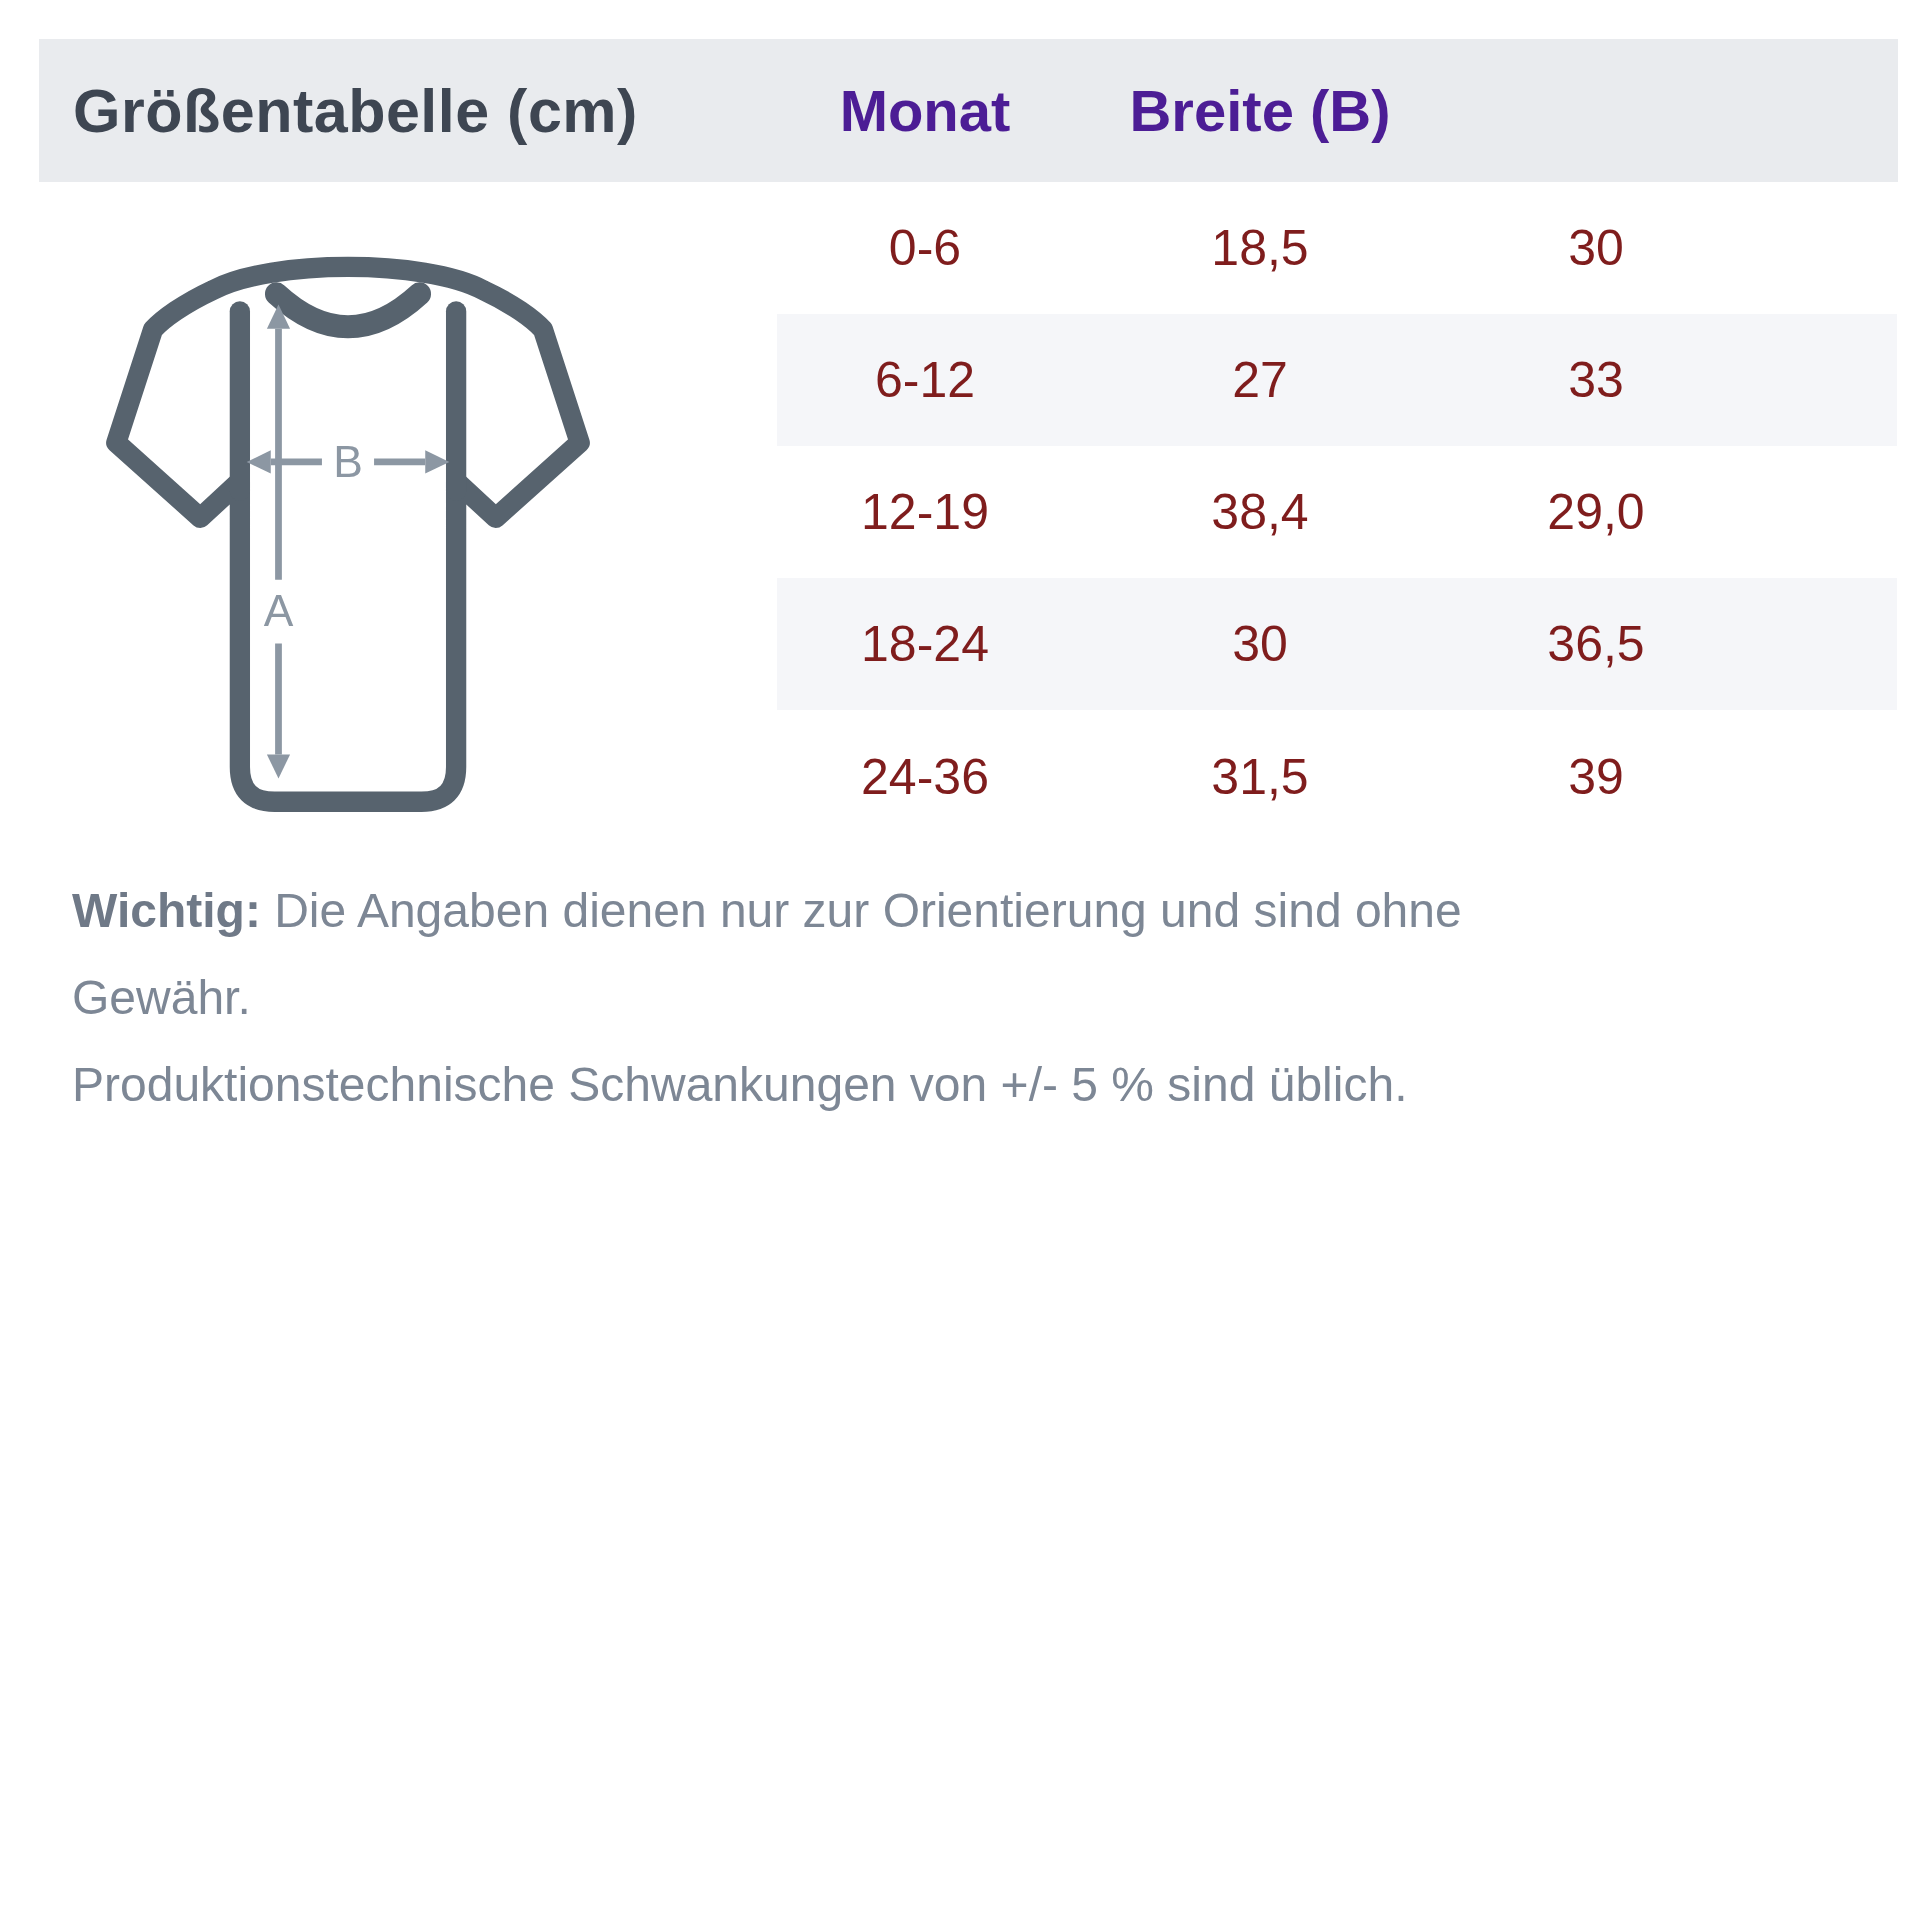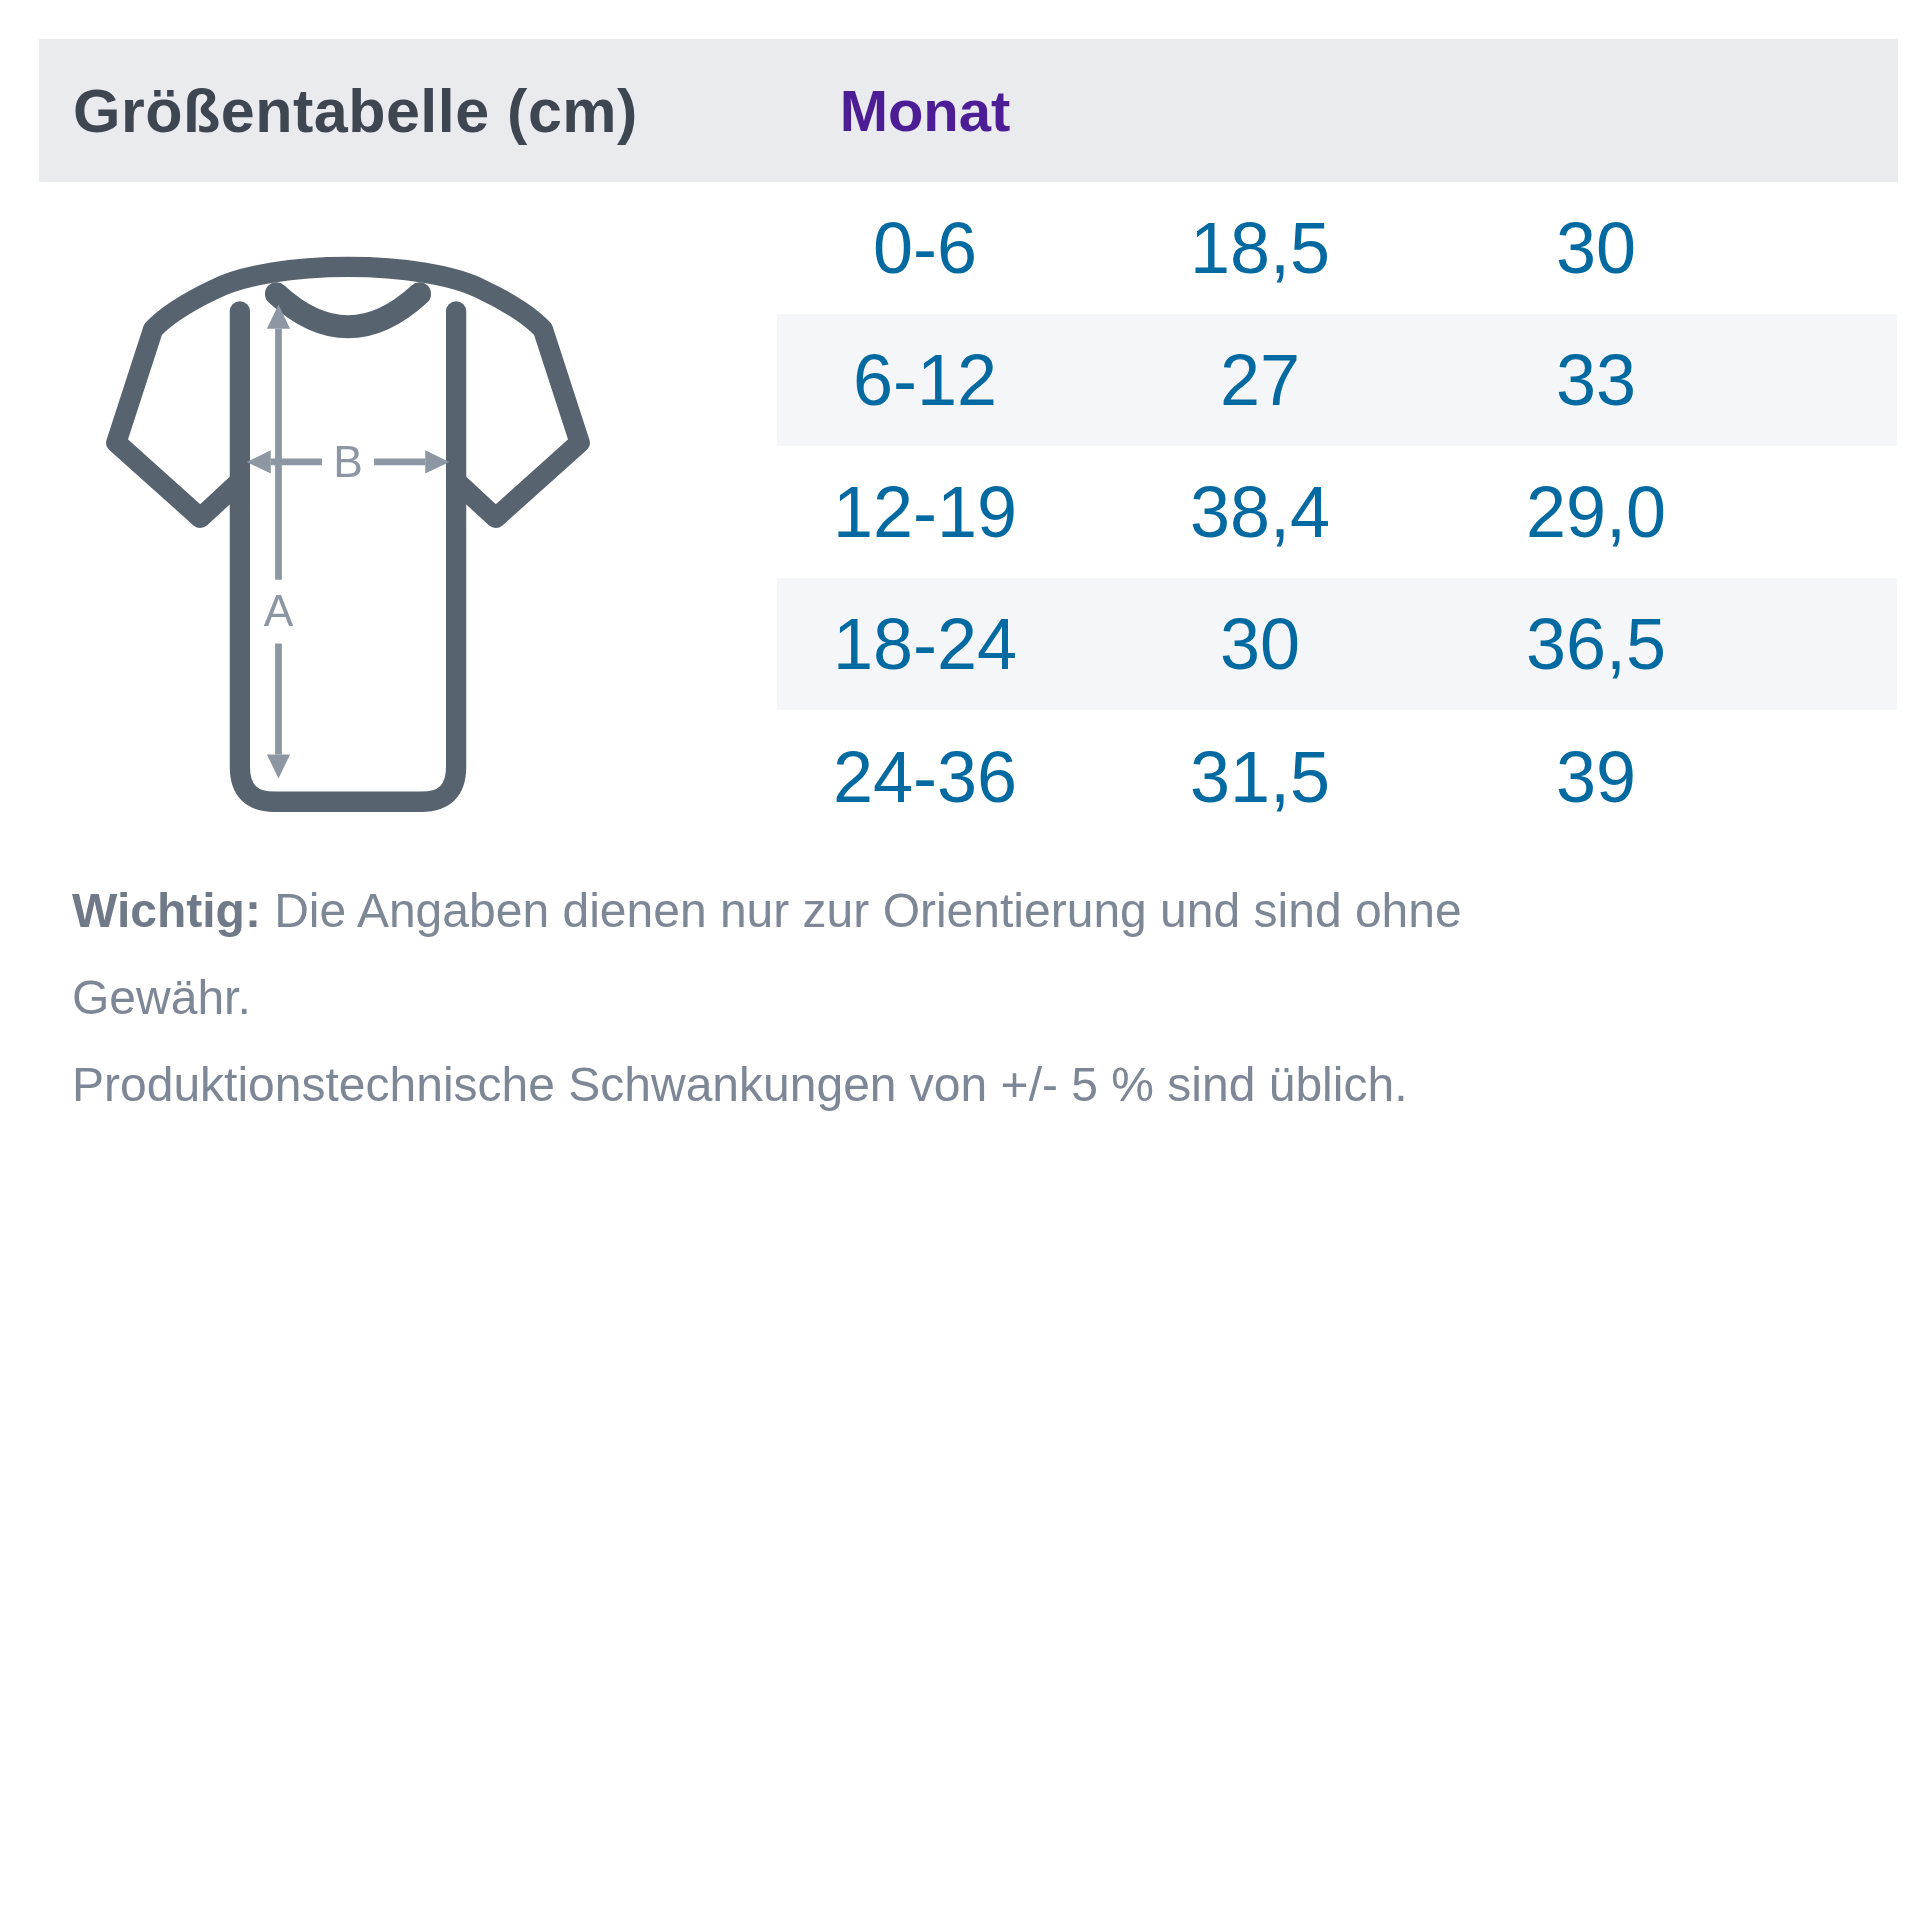--- a/index.html
+++ b/index.html
@@ -24,21 +24,21 @@
   .col-head.c1{left:886px;}
   .col-head.c2{left:1221px;}
   .col-head.c3{left:1557px;}
   
   .t-row{
     position:absolute;left:777px;width:1120px;height:132px;
   }
   .t-row.striped{background:#f5f6f9;}
   .t-cell{
     position:absolute;top:50%;transform:translate(-50%,-50%);
-    font-size:72px;color:#0369a1;white-space:nowrap;
+    font-size:50px;color:#7f1d1d;white-space:nowrap;
   }
   .t-cell.c1{left:148px;}
   .t-cell.c2{left:483px;}
   .t-cell.c3{left:819px;}
   
   .shirt-wrap{position:absolute;left:97px;top:230px;width:502px;height:599px;}
   
   .note{
     position:absolute;left:72px;top:867px;width:1448px;
     font-size:48px;line-height:87px;color:#7d8795;
@@ -46,20 +46,21 @@
   .note b{font-weight:bold;color:#6f7987;}
 </style>
 </head>
 <body>
 
 <div id="canvas">
 
   <div class="size-header">
     <div class="size-title">Größentabelle (cm)</div>
     <div class="col-head c1">Monat</div>
+    <div class="col-head c2">Breite (B)</div>
   </div>
 
   <div id="rows-container">
       <div class="t-row" style="top: 182px;">
         <span class="t-cell c1">0-6</span>
         <span class="t-cell c2">18,5</span>
         <span class="t-cell c3">30</span>
       </div>
       <div class="t-row striped" style="top: 314px;">
         <span class="t-cell c1">6-12</span>

